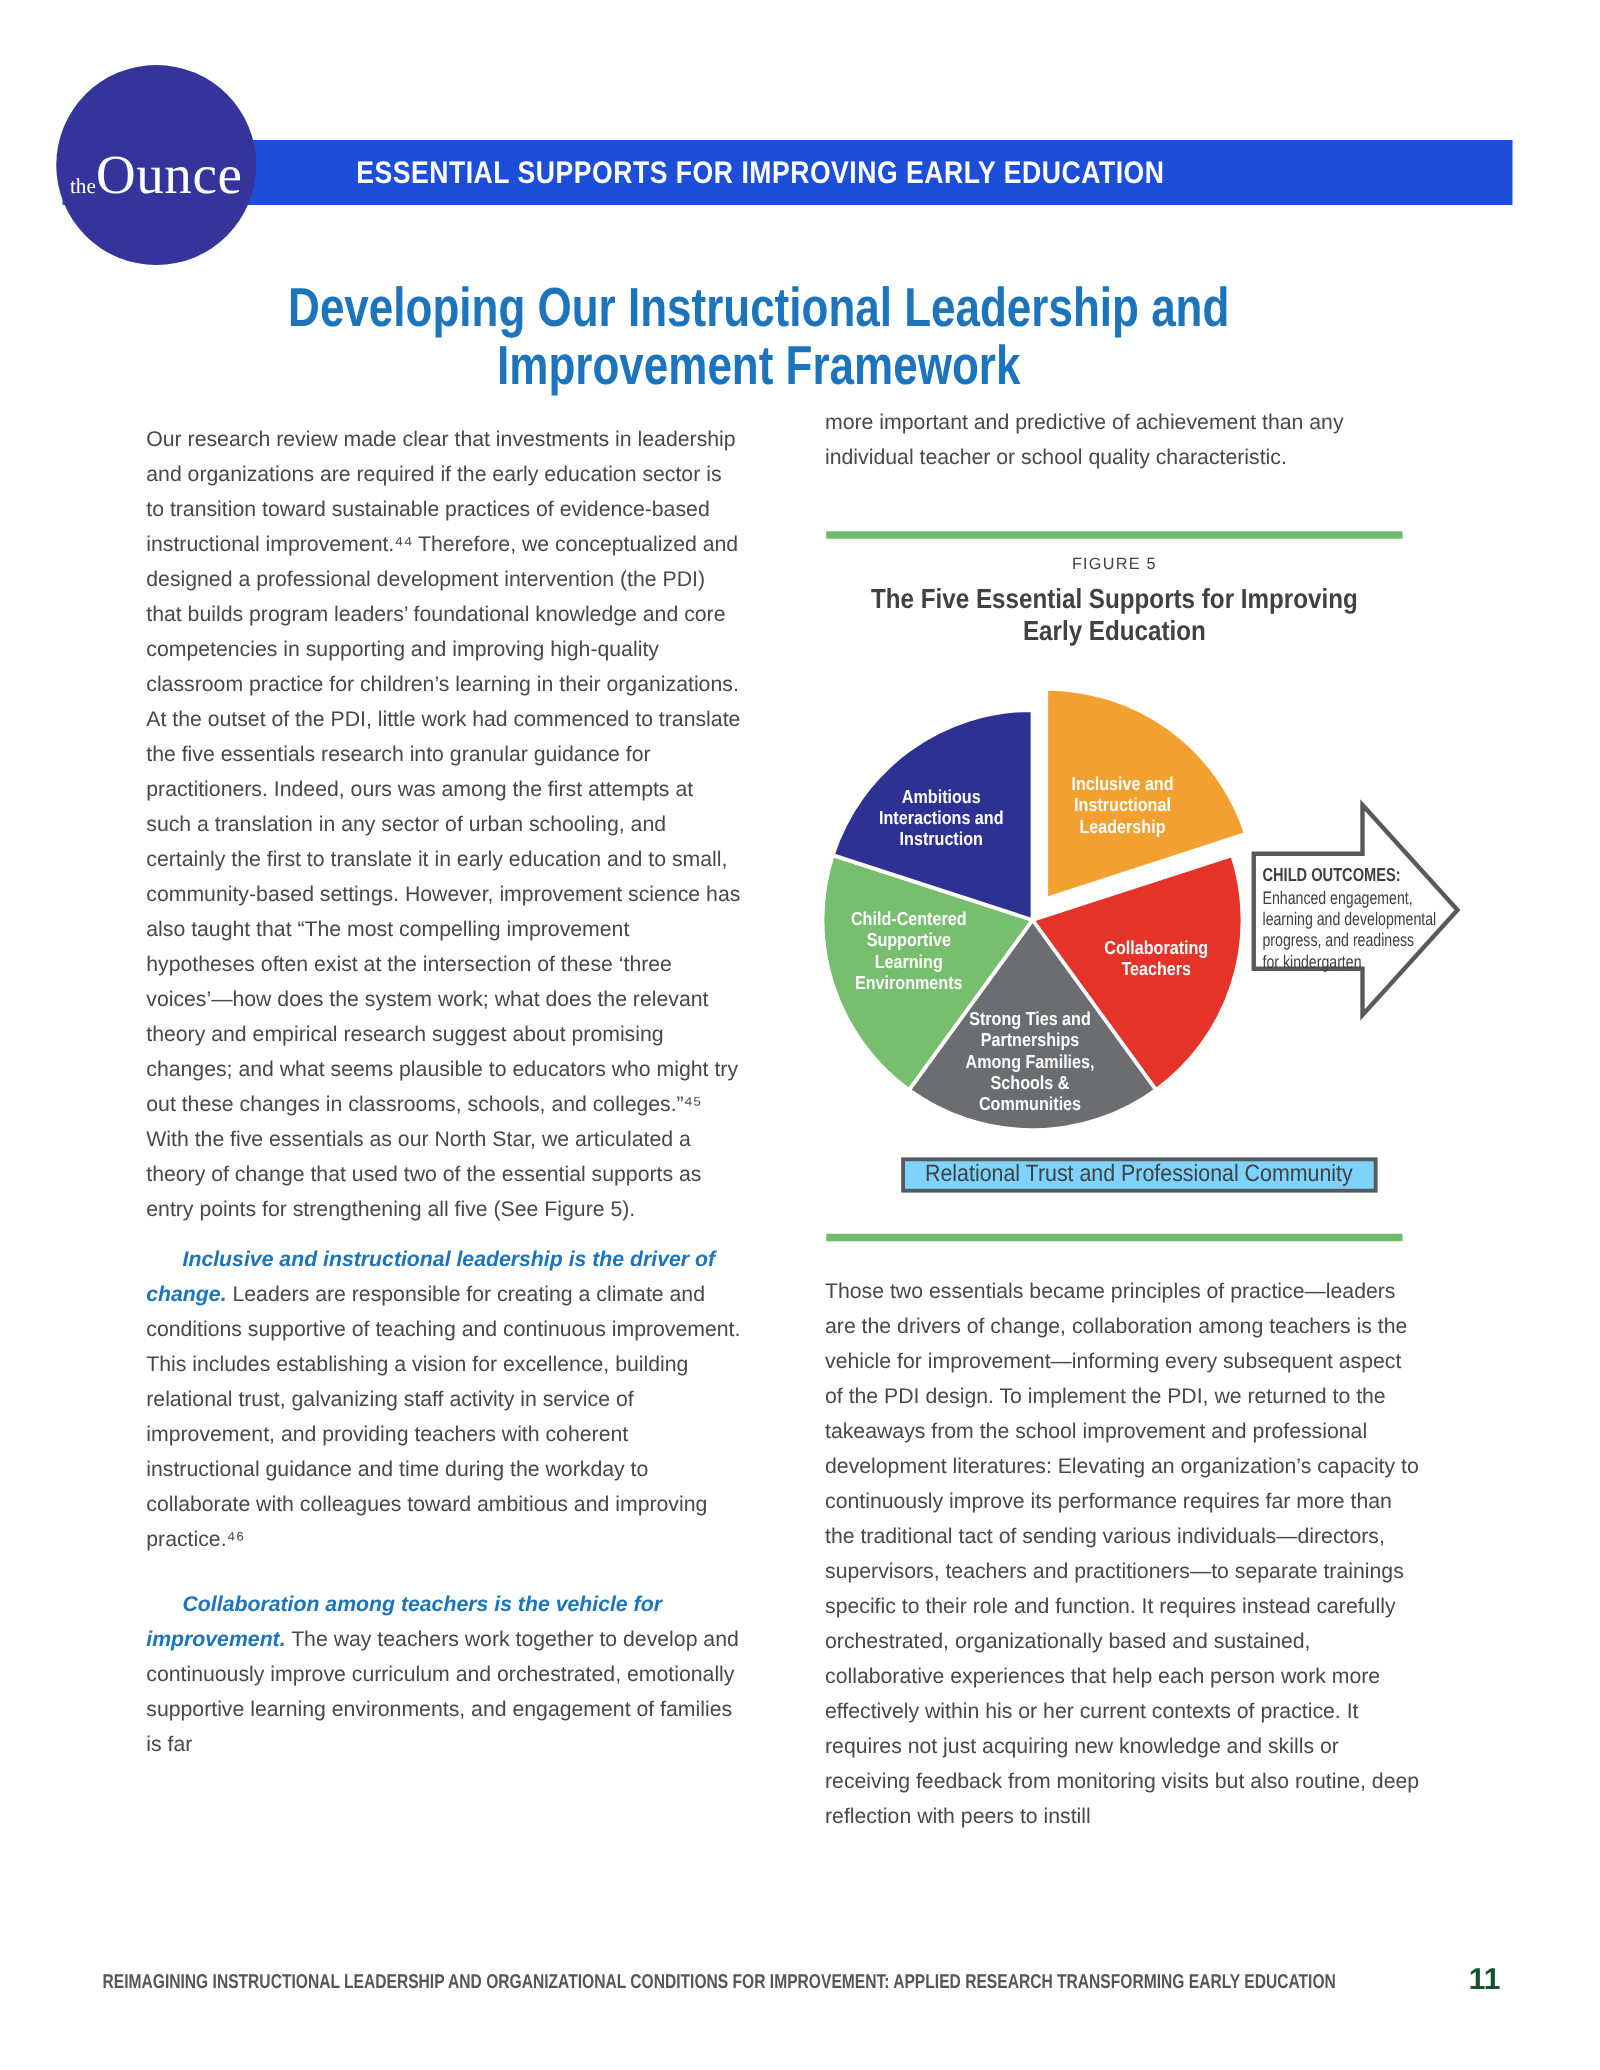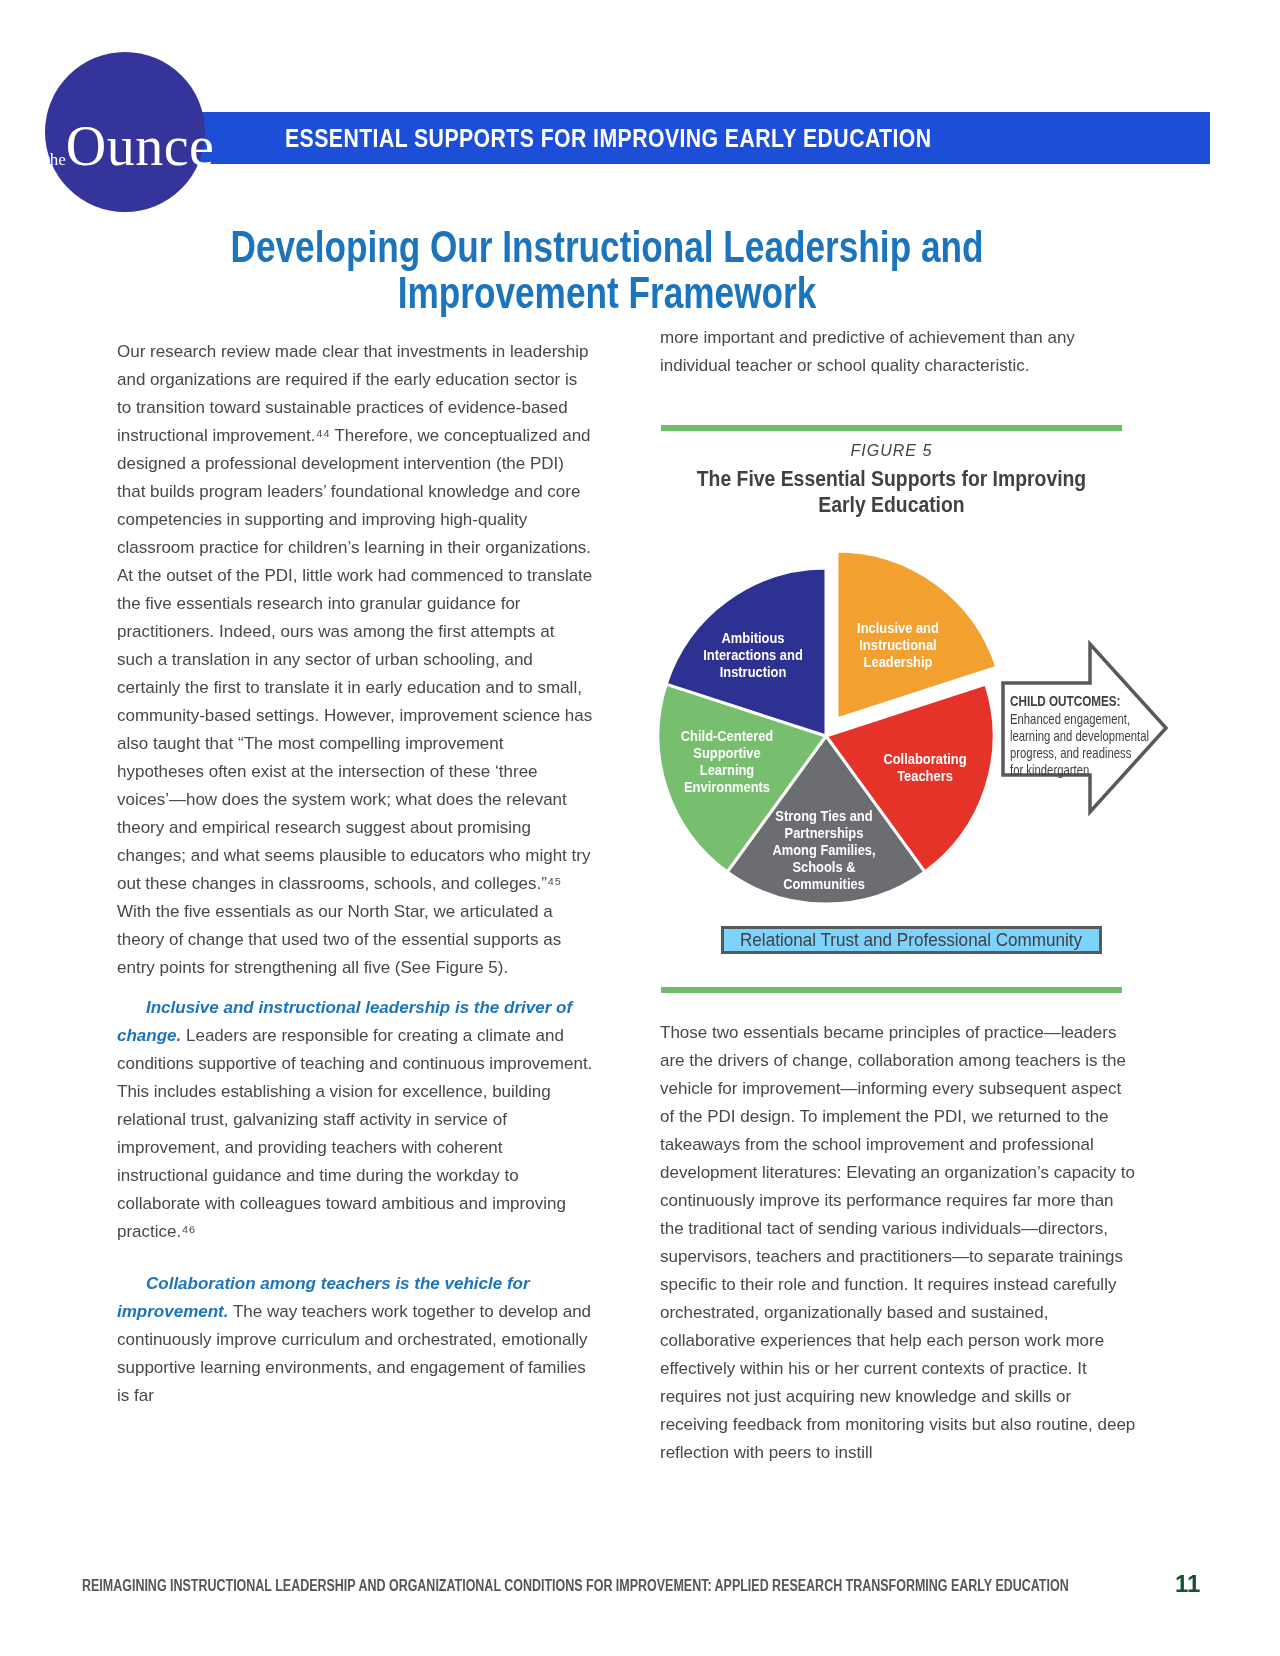--- a/index.html
+++ b/index.html
@@ -10,21 +10,21 @@
   .banner{position:absolute;left:50px;top:112px;width:1160px;height:52px;
           background:#1d4ed8;display:flex;align-items:center;}
   .banner-text{margin-left:235px;color:#fff;font-weight:bold;font-size:25px;
                letter-spacing:.5px;white-space:nowrap;
                transform:scaleX(.85);transform-origin:left center;}
   .logo{position:absolute;left:45px;top:52px;width:160px;height:160px;border-radius:50%;
         background:#34349B;}
   .logo-text{position:absolute;left:0;right:0;top:62px;text-align:center;color:#fff;
              font-family:"Liberation Serif",serif;}
   .logo-the{font-size:17px;}
-  .logo-ounce{font-size:56px;letter-spacing:.5px;text-align:right;}
+  .logo-ounce{font-size:44px;letter-spacing:.5px;text-align:right;}
 
   
   .page-title{position:absolute;left:33px;top:224px;width:1148px;text-align:center;
               color:#1C75BC;font-size:44px;line-height:46px;font-weight:bold;
               transform:scaleX(.8);transform-origin:center top;}
 
   
   .body-col{font-size:17px;line-height:28px;color:#47484B;text-align:left;}
   .col-left{position:absolute;left:117px;top:338px;width:478px;}
   .col-right-top{position:absolute;left:660px;top:324px;width:476px;}
@@ -32,21 +32,21 @@
   .body-col p{margin:0;}
   .p-gap-sm{margin-bottom:12px !important;}
   .p-gap-md{margin-bottom:24px !important;}
   .lead{color:#1C75BC;font-weight:bold;font-style:italic;margin-left:29px;}
 
   
   .fig-rule{position:absolute;left:661px;width:461px;height:6px;background:#70BC6D;}
   .rule-top{top:425px;}
   .rule-bottom{top:987px;}
   .fig-caption{position:absolute;left:661px;top:441px;width:461px;text-align:center;color:#414042;}
-  .fig-label{font-size:16px;letter-spacing:1px;line-height:20px;font-style:italic;}
+  .fig-label{font-size:13px;letter-spacing:1px;line-height:20px;}
   .fig-title{font-size:22px;font-weight:bold;line-height:26px;margin-top:5px;
              white-space:pre-line;transform:scaleX(.88);transform-origin:center top;}
   .fig-svg{position:absolute;left:640px;top:545px;}
   .pie-label{position:absolute;color:#fff;font-weight:bold;font-size:15px;line-height:17px;
              text-align:center;white-space:pre-line;transform:scaleX(.86);transform-origin:center center;}
   .lbl-orange{left:818px;top:619px;width:160px;}
   .lbl-red{left:845px;top:750px;width:160px;}
   .lbl-gray{left:744px;top:807px;width:160px;}
   .lbl-green{left:647px;top:727px;width:160px;}
   .lbl-blue{left:673px;top:629px;width:160px;}

